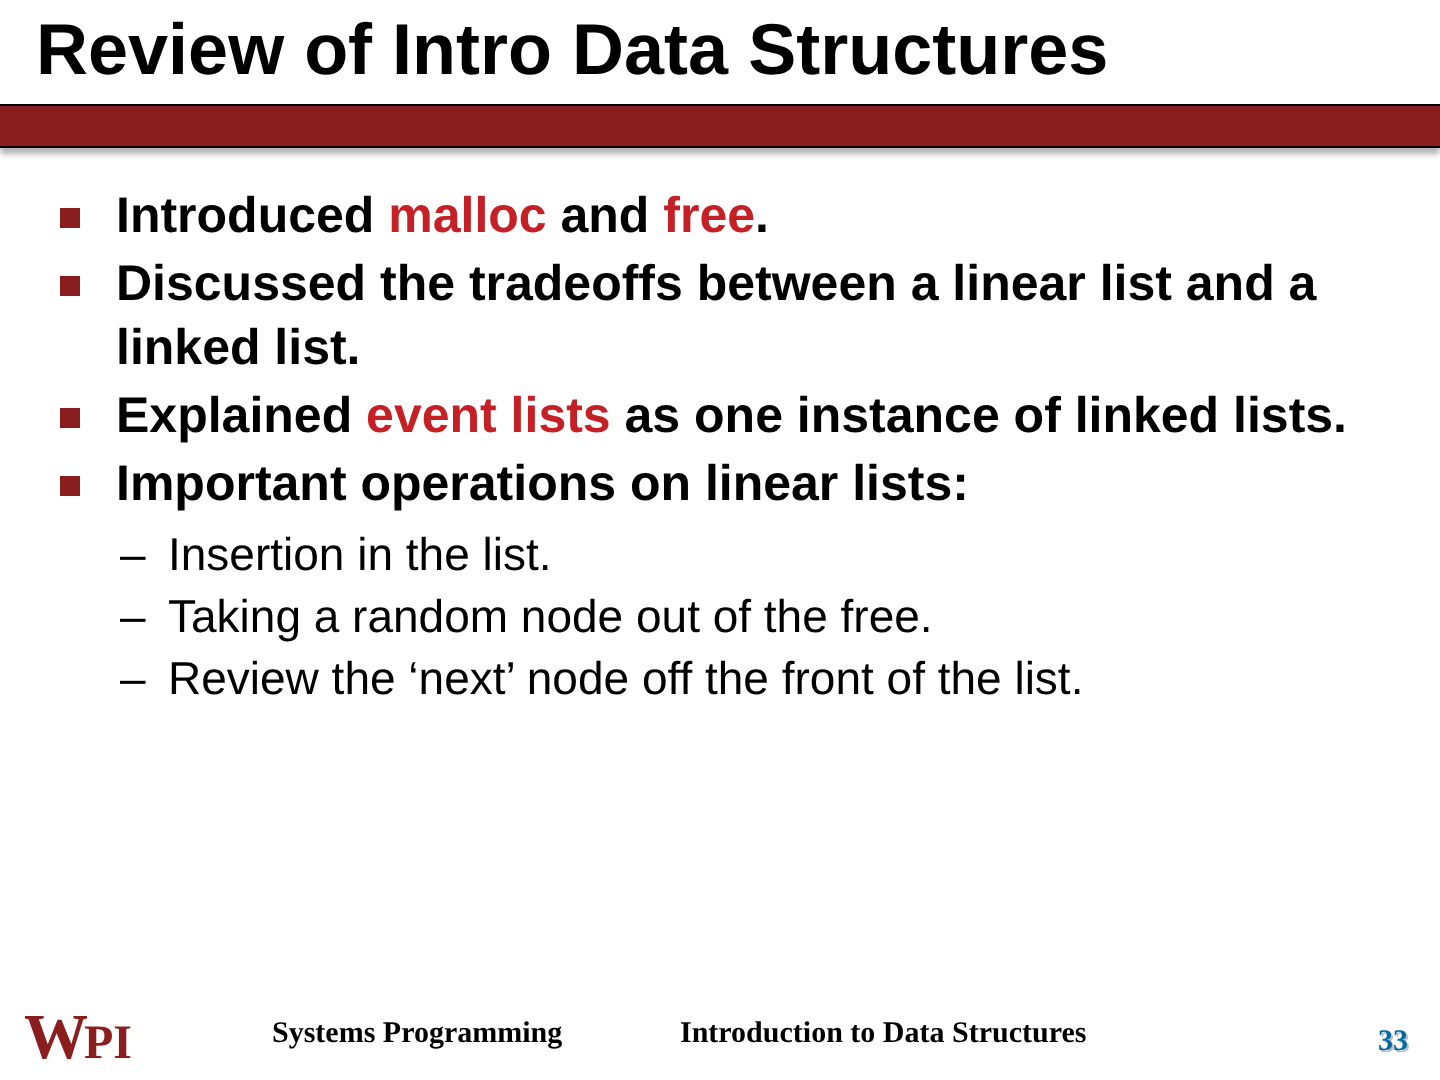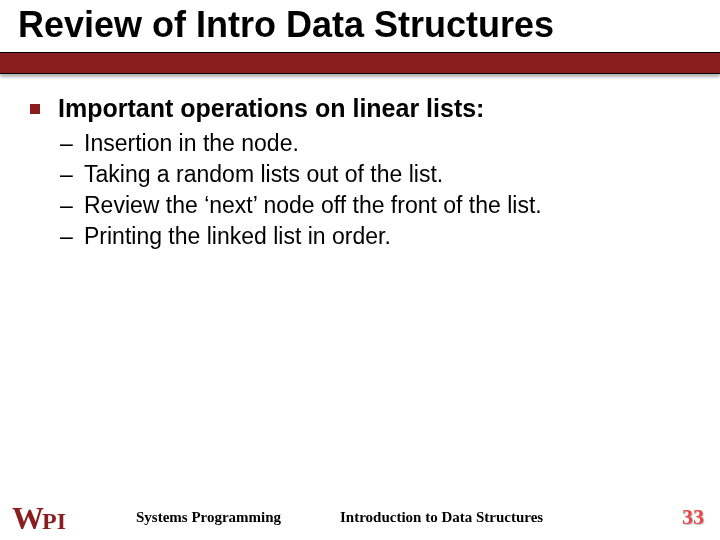--- a/index.html
+++ b/index.html
@@ -115,48 +115,56 @@
     bottom: 14px;
     font-size: 15px;
     font-weight: bold;
     color: #000000;
     font-family: "Comic Sans MS", cursive;
   }
   .footer-num {
     position: absolute;
     right: 16px;
     bottom: 10px;
-    font-size: 22px;
+    font-size: 15px;
     font-weight: bold;
-    color: #ef4444;
+    color: #0369a1;
     text-shadow: 1px 1px 0 rgba(0,0,0,0.25);
     font-family: "Comic Sans MS", cursive;
   }
 </style>
 </head>
 <body>
 
 <div class="slide">
 
   <div class="title-area">
     <div class="title">Review of Intro Data Structures</div>
   </div>
   <div class="title-bar"></div>
 
   <div class="content">
     <ul class="main">
       <li>
+        <span>Introduced </span><span class="red">malloc</span><span> and </span><span class="red">free</span><span>.</span>
+      </li>
+      <li>
+        <span>Discussed the tradeoffs between a linear list and a linked list.</span>
+      </li>
+      <li>
+        <span>Explained </span><span class="red">event lists</span><span> as one instance of linked lists.</span>
+      </li>
+      <li>
         <span>Important operations on linear lists:</span>
       </li>
     </ul>
     <ul class="sub">
-      <li><span>Insertion in the node.</span></li>
-      <li><span>Taking a random lists out of the list.</span></li>
+      <li><span>Insertion in the list.</span></li>
+      <li><span>Taking a random node out of the free.</span></li>
       <li><span>Review the ‘next’ node off the front of the list.</span></li>
-      <li><span>Printing the linked list in order.</span></li>
     </ul>
   </div>
 
   <div class="footer">
     <div class="logo">
       <span class="w">W</span>
         <span class="p">P</span>
         <span class="i">I</span>
     </div>
     <div class="footer-center">Systems Programming</div>

